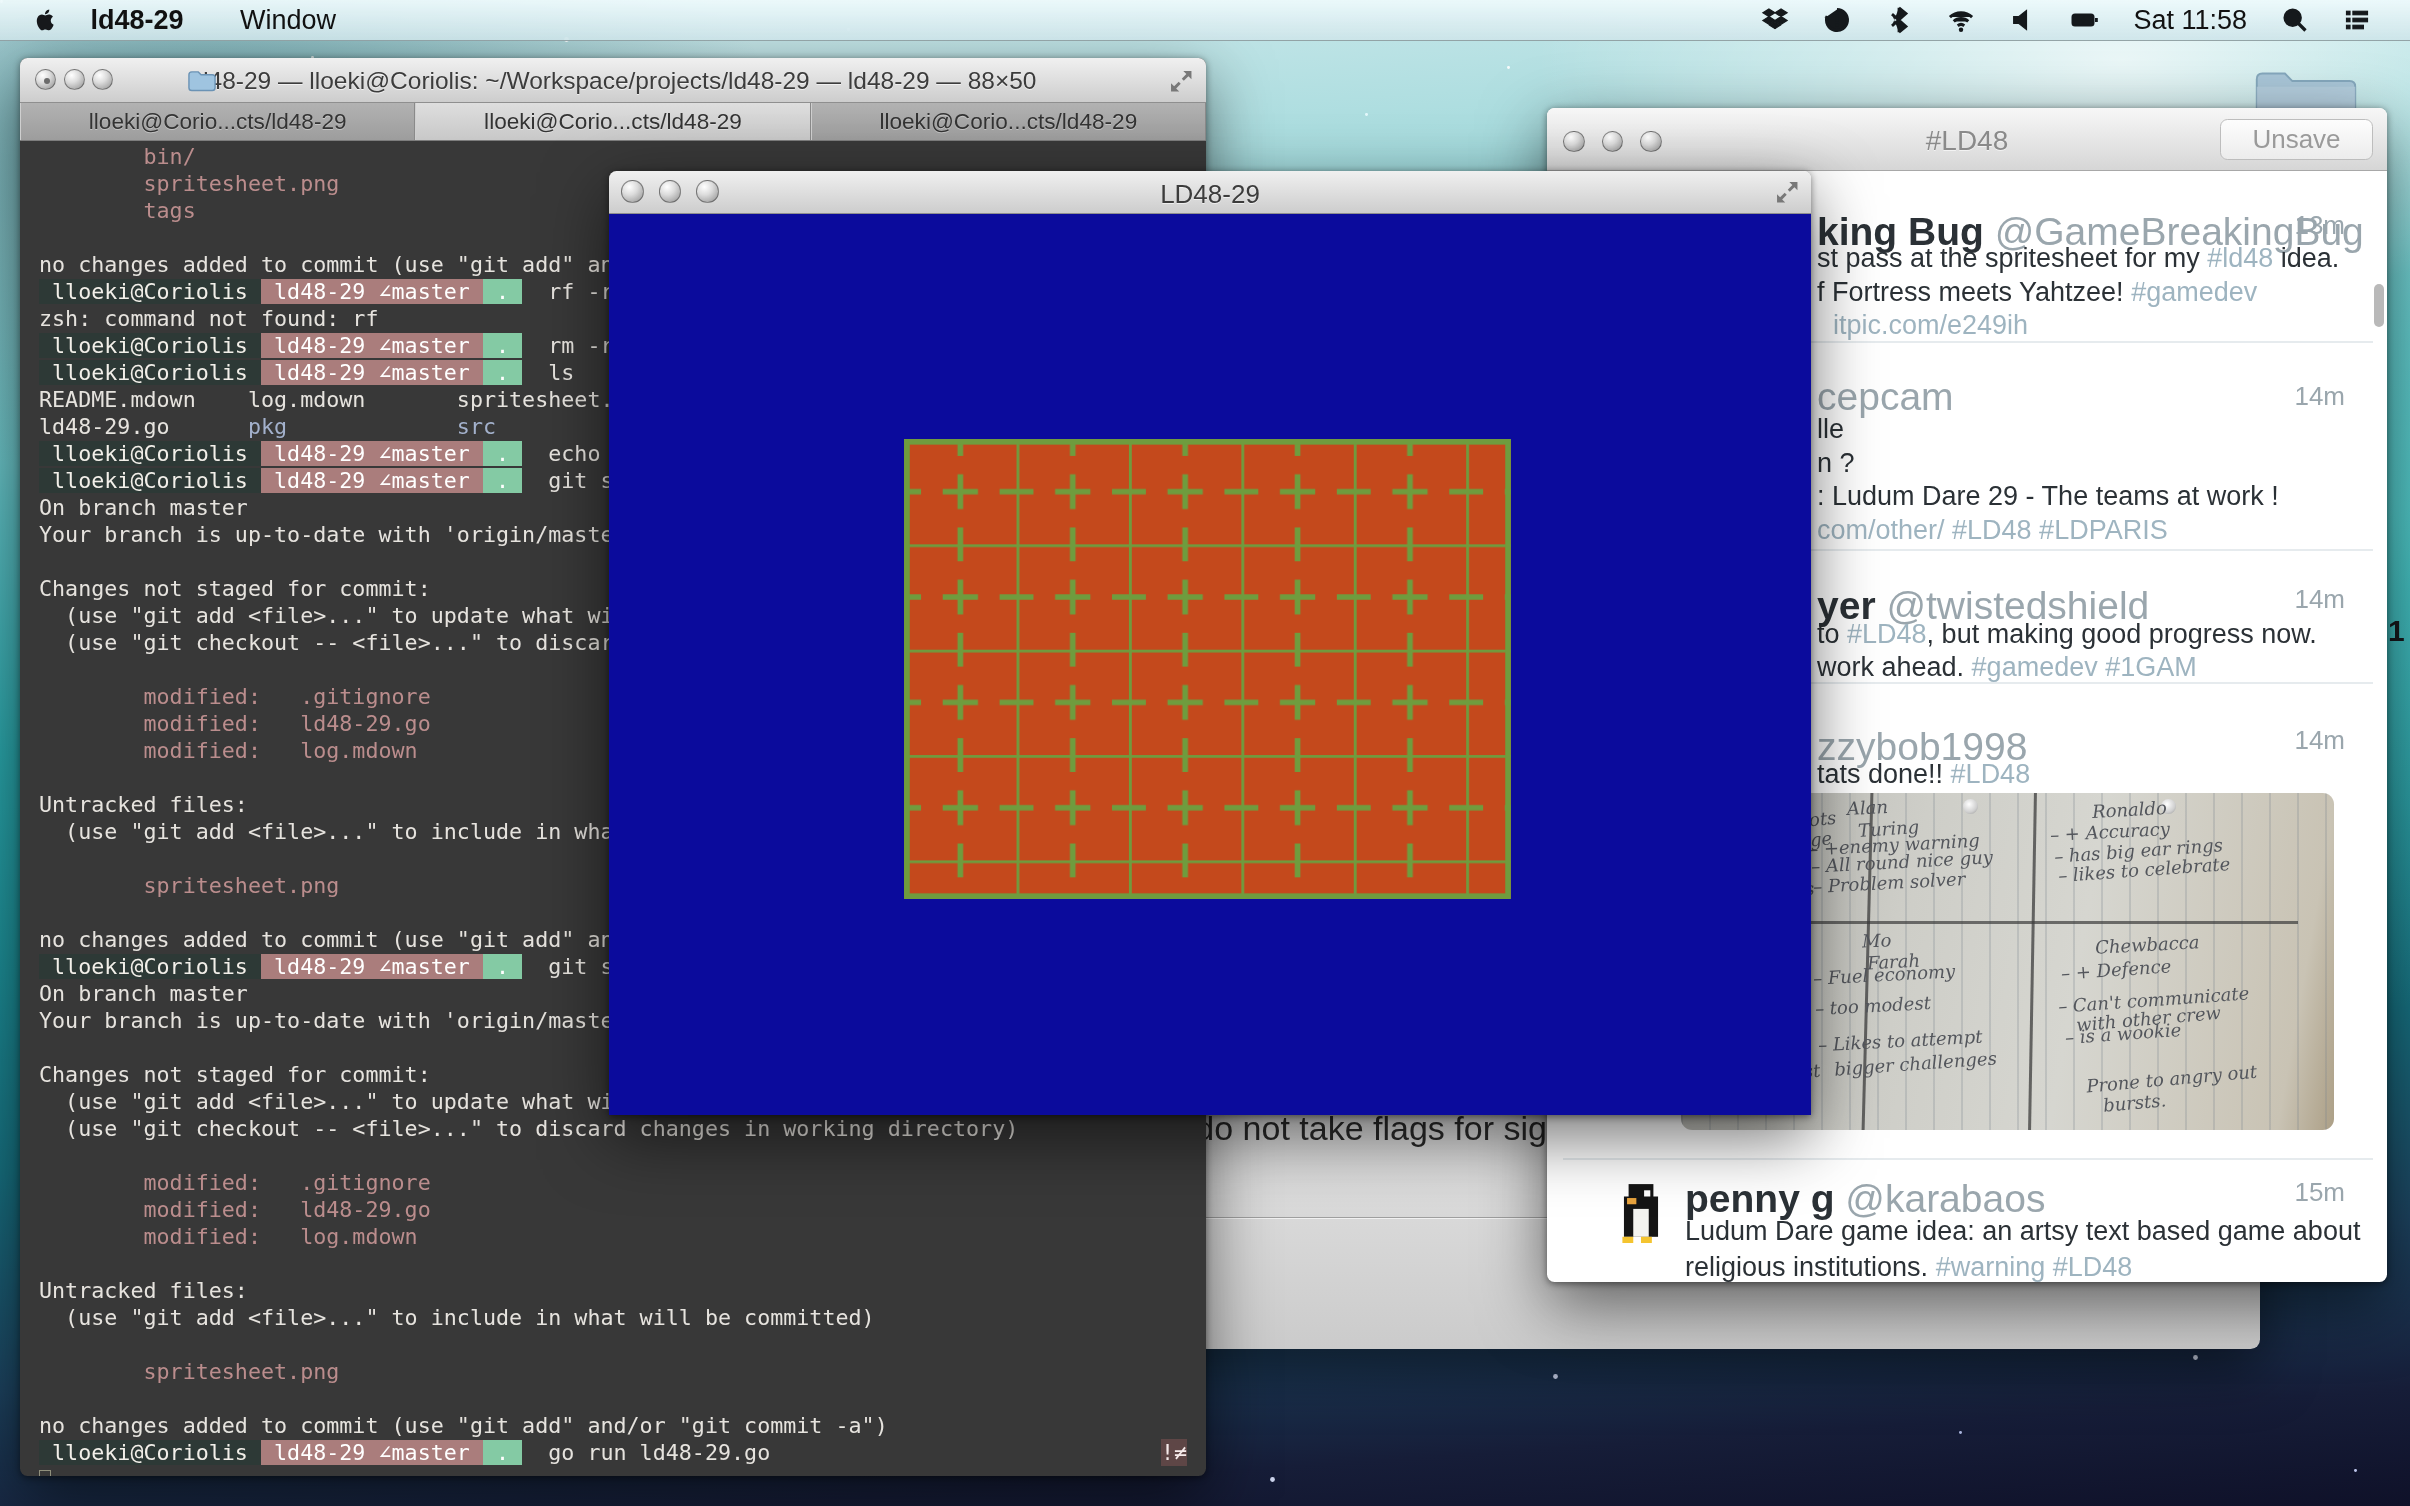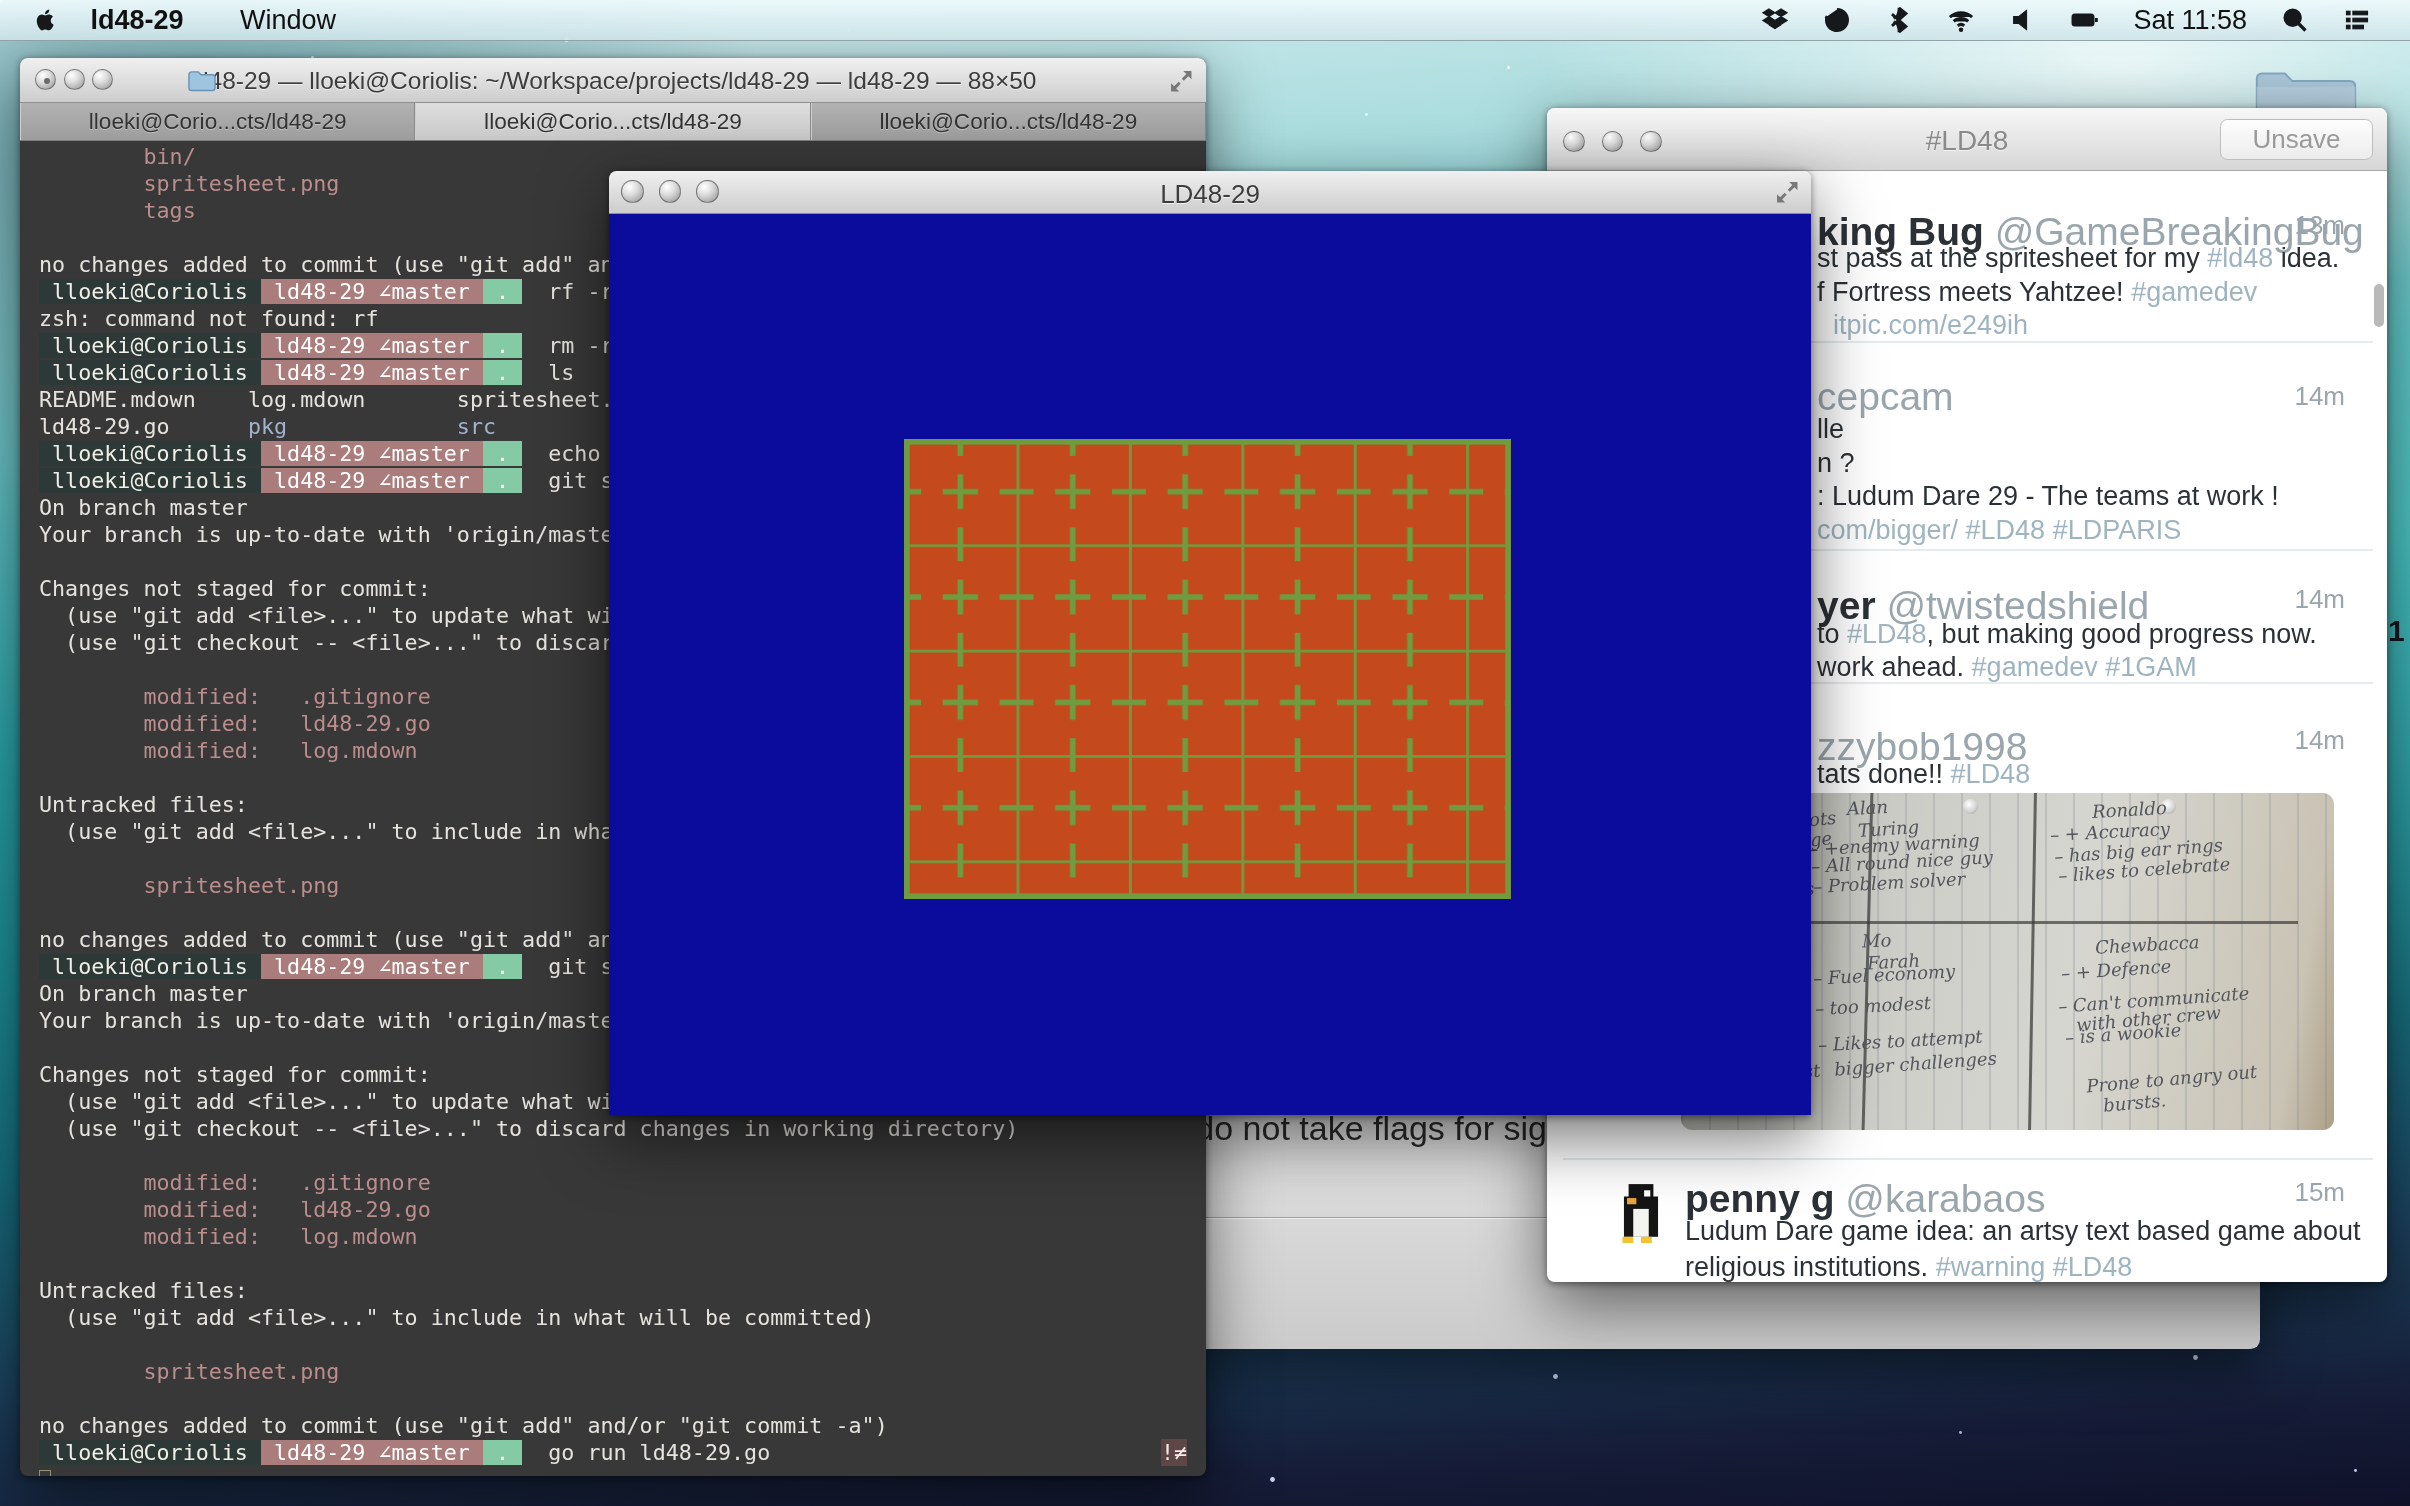--- a/index.html
+++ b/index.html
@@ -229,21 +229,21 @@
       <div class="tweet-name" style="left: 270px; top: 102px;"><span class="tname">king Bug</span><span class="thandle"> @GameBreakingBug</span></div>
       <div class="ttime" style="top: 102px;">13m</div>
       <div class="tweetline" style="left: 270px; top: 135px;"><span class="">st pass at the spritesheet for my </span><span class="tlink">#ld48</span><span class=""> idea.</span></div>
       <div class="tweetline" style="left: 270px; top: 169px;"><span class="">f Fortress meets Yahtzee! </span><span class="tlink">#gamedev</span></div>
       <div class="tweetline" style="left: 270px; top: 202px; margin-left: 16px;"><span class="tlink">itpic.com/e249ih</span></div>
       <div class="tweet-name" style="left: 270px; top: 267px;"><span class="thandle">cepcam</span></div>
       <div class="ttime" style="top: 273px;">14m</div>
       <div class="tweetline" style="left: 270px; top: 306px;"><span class="">lle</span></div>
       <div class="tweetline" style="left: 270px; top: 340px;"><span class="">n ?</span></div>
       <div class="tweetline" style="left: 270px; top: 373px;"><span class="">: Ludum Dare 29 - The teams at work !</span></div>
-      <div class="tweetline" style="left: 270px; top: 407px;"><span class="tlink">com/bigger/ #LD48 #LDPARIS</span></div>
+      <div class="tweetline" style="left: 270px; top: 407px;"><span class="tlink">com/other/ #LD48 #LDPARIS</span></div>
       <div class="tweet-name" style="left: 270px; top: 476px;"><span class="tname">yer</span><span class="thandle"> @twistedshield</span></div>
       <div class="ttime" style="top: 476px;">14m</div>
       <div class="tweetline" style="left: 270px; top: 511px;"><span class="">to </span><span class="tlink">#LD48</span><span class="">, but making good progress now.</span></div>
       <div class="tweetline" style="left: 270px; top: 544px;"><span class="">work ahead. </span><span class="tlink">#gamedev #1GAM</span></div>
       <div class="tweet-name" style="left: 270px; top: 617px;"><span class="thandle">zzybob1998</span></div>
       <div class="ttime" style="top: 617px;">14m</div>
       <div class="tweetline" style="left: 270px; top: 651px;"><span class="">tats done!! </span><span class="tlink">#LD48</span></div>
       <div id="photo">
         <div class="rules"></div>
         <div class="colline" style="left:185px; transform:rotate(1.5deg);"></div>

